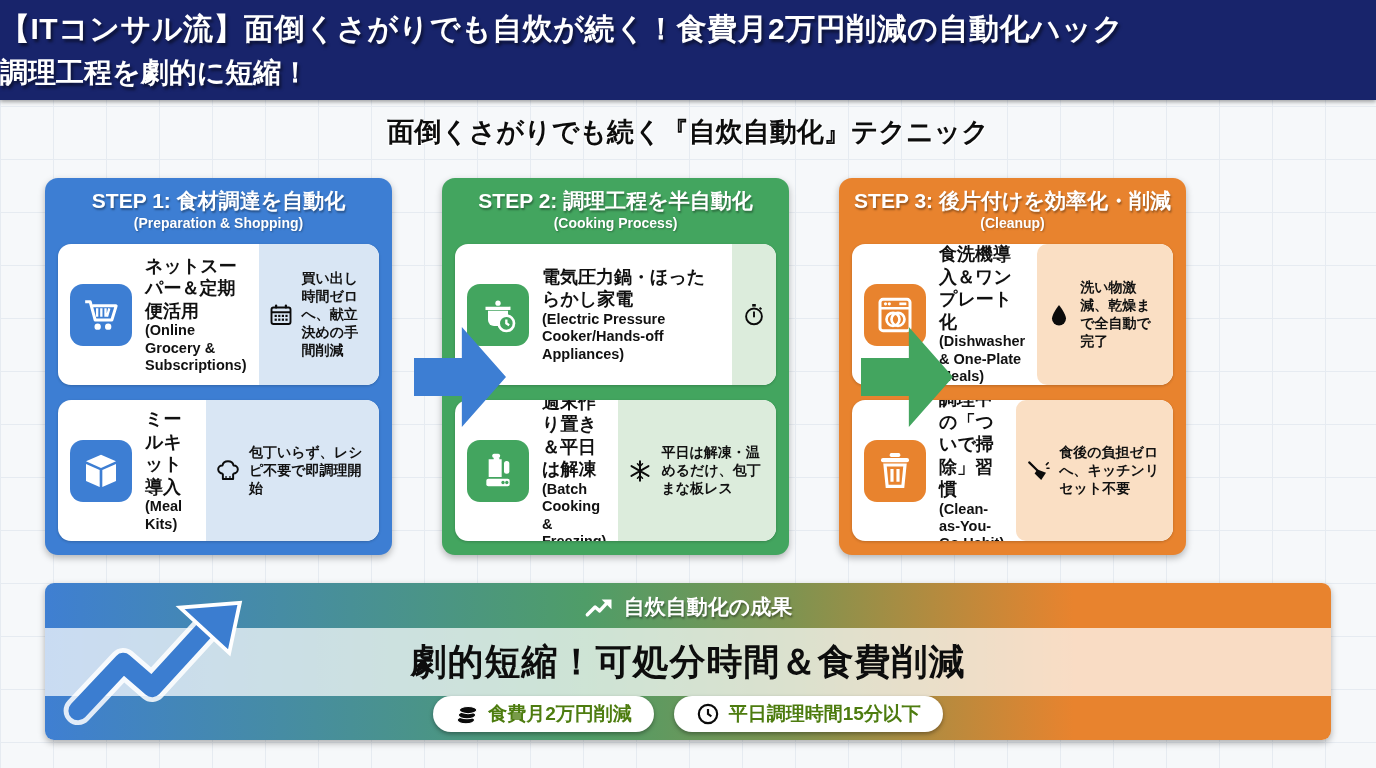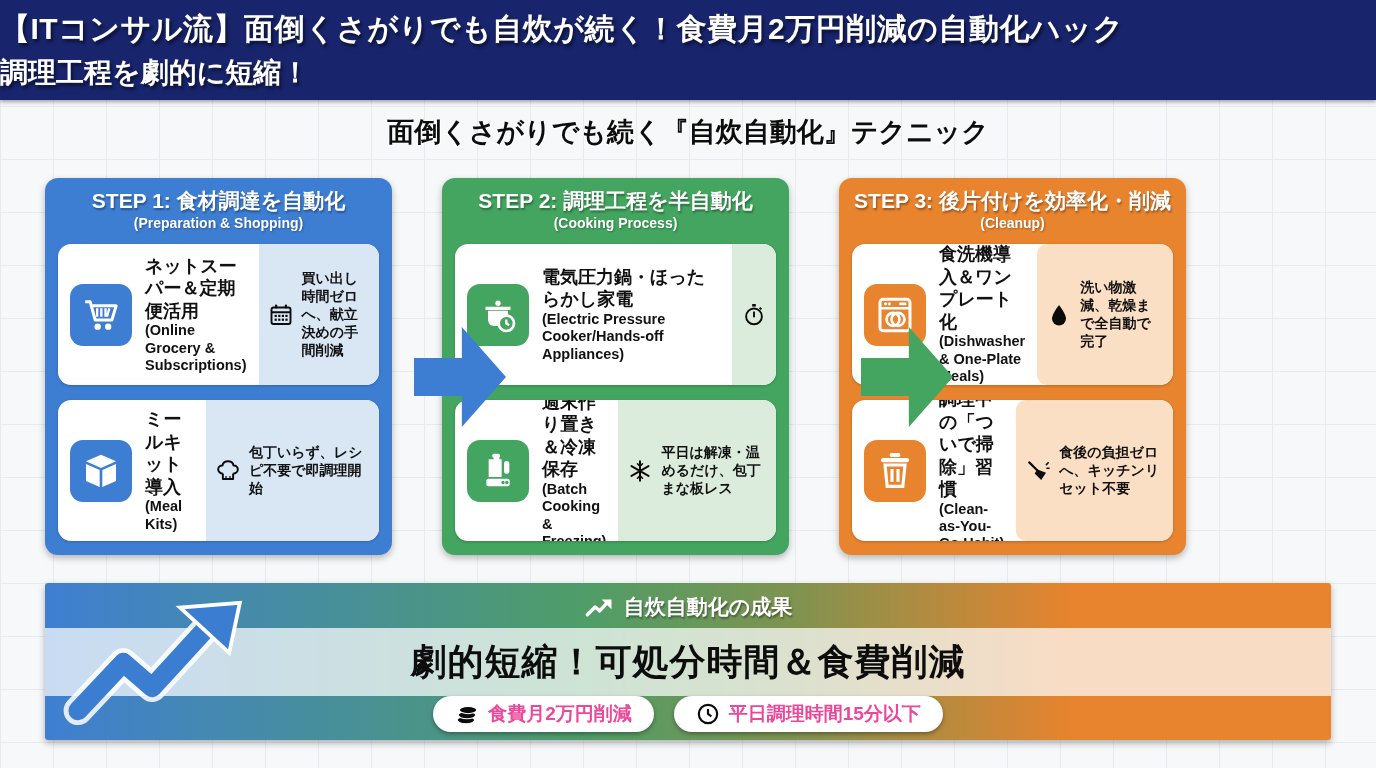--- a/index.html
+++ b/index.html
@@ -59,40 +59,40 @@
   .note-ic{ width:24px; height:24px; flex:0 0 auto; color:#0b0b0b;}
   .note-ic svg{ width:24px; height:24px;}
   
   .flow-arrow{ position:absolute; width:92px; height:100px; z-index:3;
     clip-path:polygon(0 31%,52% 31%,52% 0,100% 50%,52% 100%,52% 69%,0 69%);}
   .arrow-1{ left:414px; top:327px; background:#3d7ed3;}
   .arrow-2{ left:861px; top:327px; background:#43a55f;}
   
   .banner{
     position:absolute; left:45px; top:583px; width:1286px; height:157px;
-    border-radius:3px; overflow:hidden; z-index:1;
+    border-radius:9px; overflow:hidden; z-index:1;
     background:linear-gradient(90deg,#3f7fd2 0%,#4f9d68 42%,#7e9350 58%,#e8832e 80%);
     box-shadow:0 3px 7px rgba(0,0,0,.3);
   }
   .banner-light{ position:absolute; left:0; right:0; top:45px; height:68px; background:rgba(255,255,255,.72);}
   .banner-label{
     position:absolute; top:7px; left:0; width:100%; height:34px;
     display:flex; align-items:center; justify-content:center; gap:10px;
     color:#fff; font-size:21px; font-weight:800; text-shadow:1px 2px 2px rgba(0,0,0,.4);
   }
   .banner-label svg{ width:30px; height:26px;}
   .banner-headline{
     position:absolute; top:47px; left:0; width:100%; height:64px; line-height:64px;
     text-align:center; font-size:36px; font-weight:800; color:#0d0d0d; letter-spacing:1px;
   }
   .badges{ position:absolute; top:113px; left:0; width:100%; display:flex; justify-content:center; gap:20px;}
   .badge{
     background:#fff; border-radius:999px; padding:5px 22px;
     display:flex; align-items:center; gap:9px;
-    font-size:19px; font-weight:800; color:#ec4899;
+    font-size:19px; font-weight:800; color:#4d7c0f;
     box-shadow:0 2px 4px rgba(0,0,0,.35);
   }
   .badge svg{ width:24px; height:24px; color:#0b0b0b;}
   .big-arrow{ position:absolute; left:12px; top:14px; width:200px; height:130px;}
 </style>
 </head>
 <body>
 
 <div class="top-banner">
   <div class="l1">【ITコンサル流】面倒くさがりでも自炊が続く！食費月2万円削減の自動化ハック</div>
@@ -210,21 +210,21 @@
           <svg viewBox="0 0 24 24" fill="#fff">
             <rect x="8.6" y="1.6" width="4.6" height="2.6" rx="1"></rect>
             <path d="M6.4 5h3v-1h3.4v1h1.4v10.6H6.4z"></path>
             <rect x="15.6" y="6" width="3.2" height="7.6" rx="1.5"></rect>
             <rect x="5" y="16.6" width="14" height="4.6" rx="1.2"></rect>
             <circle cx="15" cy="18.9" r="1" fill="#43a55f"></circle>
             <circle cx="17.3" cy="18.9" r="1" fill="#43a55f"></circle>
           </svg>
         </div>
         <div>
-          <div class="item-title">週末作り置き＆冷凍保存</div>
+          <div class="item-title">週末作り置き＆平日は解凍</div>
           <div class="item-sub">(Batch Cooking &amp; Freezing)</div>
         </div>
       </div>
       <div class="item-note note--green">
         <span class="note-ic">
           <svg viewBox="0 0 22 22" fill="none" stroke="currentColor" stroke-width="1.8" stroke-linecap="round">
             <path d="M11 2v18M3.2 6.5l15.6 9M18.8 6.5l-15.6 9"></path>
             <path d="M8.7 4.4L11 6.8l2.3-2.4M8.7 17.6L11 15.2l2.3 2.4" stroke-width="1.4"></path>
           </svg>
         </span>

